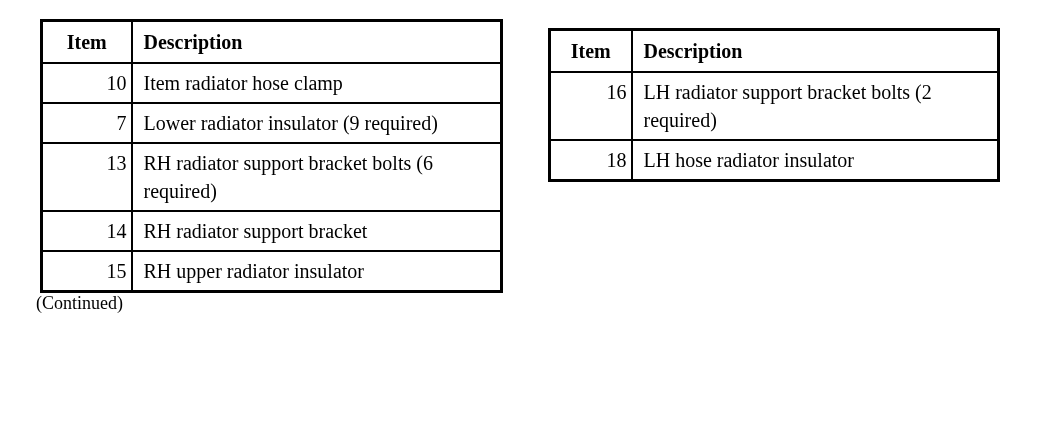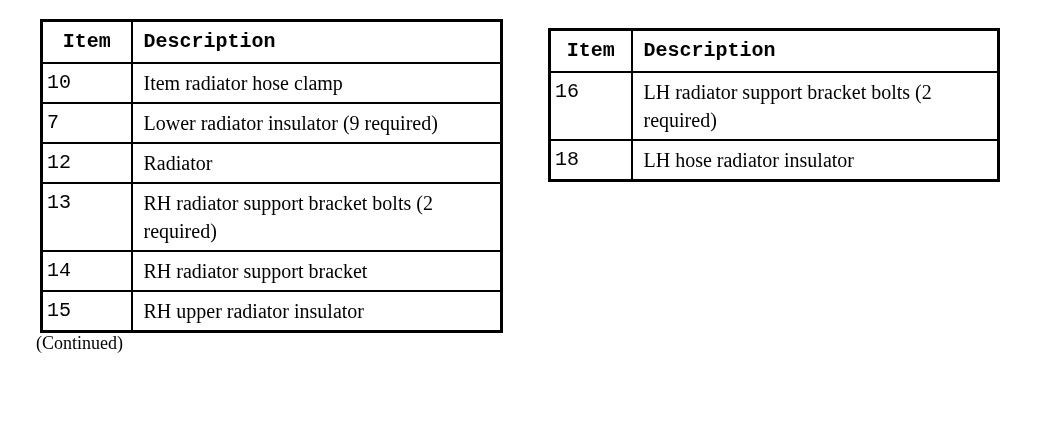--- a/index.html
+++ b/index.html
@@ -24,33 +24,33 @@
   .tbl-wrap-left  table.parts { width: 463px; }
   .tbl-wrap-right table.parts { width: 452px; }
 
   table.parts th, table.parts td {
     border: 2px solid #000;
     font-size: 20px;
     line-height: 1.4;
     vertical-align: top;
   }
   table.parts th {
-    font-family: Liberation Mono, monospace;
+    font-family: Liberation Serif, serif;
     font-weight: bold;
     text-align: left;
     padding: 6px 10px 6px 11px;
   }
   table.parts th.col-item {
     text-align: center;
     padding: 6px 4px;
   }
   table.parts td.item-cell {
-    text-align: left;
+    text-align: right;
     padding: 5px 4px;
-    font-family: Liberation Mono, monospace;
+    font-family: Liberation Serif, serif;
   }
   table.parts td.desc-cell {
     padding: 5px 10px 5px 11px;
     font-family: "Liberation Serif", serif;
   }
   .tbl-wrap-left  .col-item { width: 90px; }
   .tbl-wrap-right .col-item { width: 82px; }
 
   .footnote {
     margin-left: -4px;
@@ -75,26 +75,22 @@
       <tbody>
         <tr>
           <td class="item-cell">10</td>
           <td class="desc-cell">Item radiator hose clamp</td>
         </tr>
         <tr>
           <td class="item-cell">7</td>
           <td class="desc-cell">Lower radiator insulator (9 required)</td>
         </tr>
         <tr>
-          <td class="item-cell">12</td>
-          <td class="desc-cell">Radiator</td>
-        </tr>
-        <tr>
           <td class="item-cell">13</td>
-          <td class="desc-cell">RH radiator support bracket bolts (2 required)</td>
+          <td class="desc-cell">RH radiator support bracket bolts (6 required)</td>
         </tr>
         <tr>
           <td class="item-cell">14</td>
           <td class="desc-cell">RH radiator support bracket</td>
         </tr>
         <tr>
           <td class="item-cell">15</td>
           <td class="desc-cell">RH upper radiator insulator</td>
         </tr>
       </tbody>

